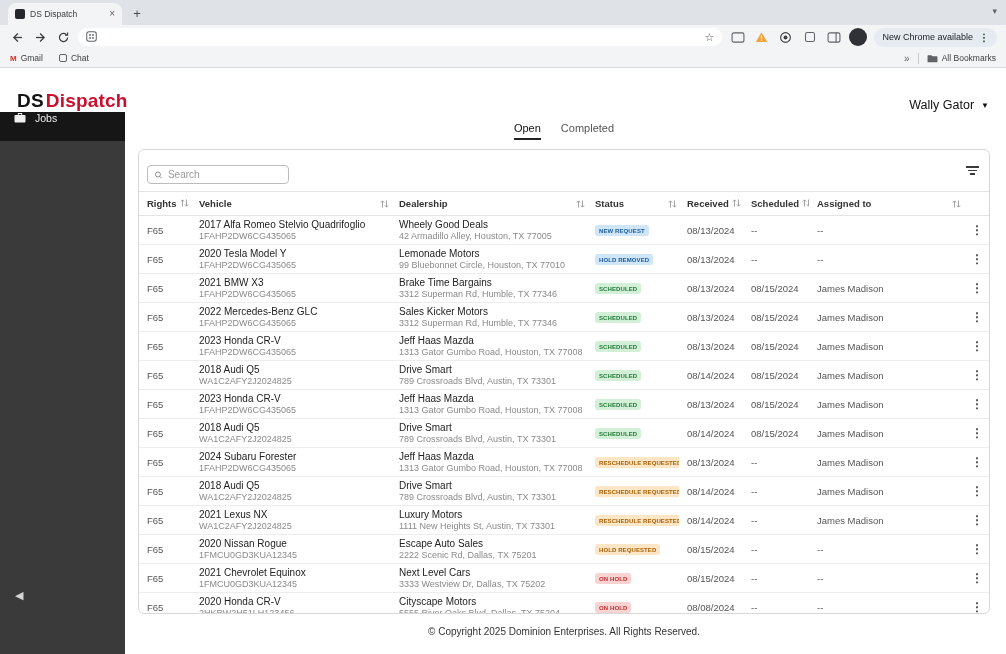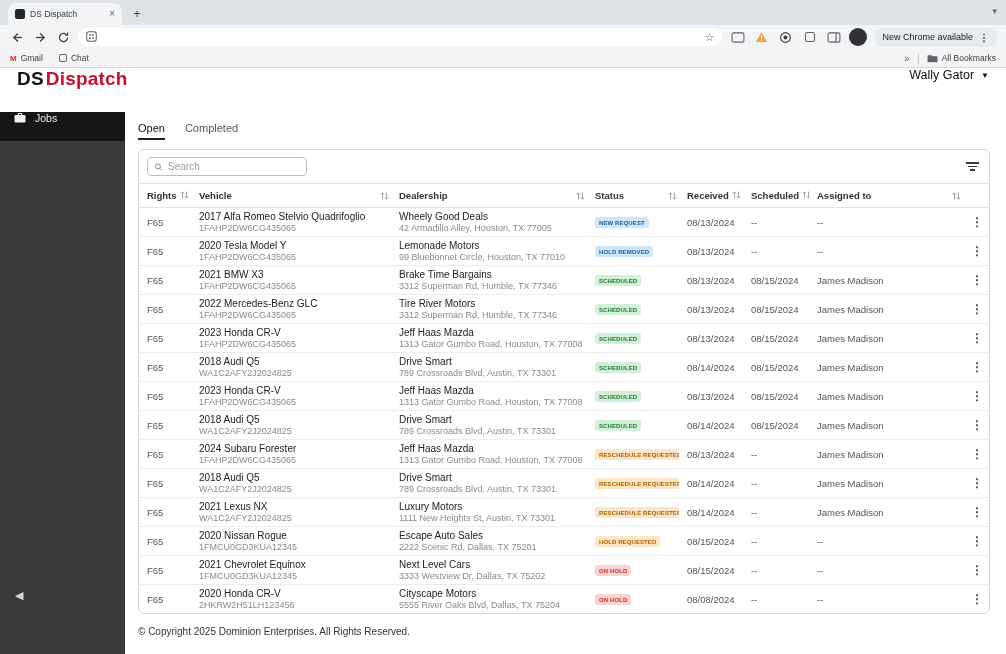--- a/index.html
+++ b/index.html
@@ -26,42 +26,42 @@
 
   .bookmarks { height:19px; background:var(--toolbar_bg,#f3f4f6); border-bottom:1px solid #d6d9dd; display:flex; align-items:center; padding:0 10px; gap:16px; font-size:8.5px; color:#3c4043; }
   .bm-item { display:flex; align-items:center; gap:4px; }
   .gmail-m { font-size:8px; font-weight:bold; color:#d93025; }
   .chat-ic { width:8px; height:8px; border:1px solid #5f6368; border-radius:2px; }
   .bm-right { margin-left:auto; display:flex; align-items:center; gap:8px; }
   .bm-sep { width:1px; height:11px; background:#c6c9ce; }
   .bm-overflow { font-size:10px; color:#5f6368; }
 
   
-  .appheader { height:44px; background:#fff; display:flex; align-items:flex-start; padding:0 17px; }
+  .appheader { height:44px; background:#fff; display:flex; align-items:flex-end; padding:0 17px; }
   .logo { font-size:19px; font-weight:800; letter-spacing:.2px; display:flex; }
   .logo-p1 { color:#141414; }
   .logo-p2 { color:var(--brand_red,#c8102e); margin-left:2px; }
   .usermenu { margin-left:auto; display:flex; align-items:center; gap:7px; font-size:12.5px; color:#111; }
   .usermenu .caret { font-size:8px; color:#111; }
 
   
   .appbody { display:flex; height:542px; }
   .sidebar { width:125px; background:var(--sidebar_bg,#3a3a3a); flex:none; position:relative; }
   .side-item { height:29px; display:flex; align-items:flex-start; gap:9px; padding:0 14px; color:#ececec; font-size:10.5px; margin-bottom:6px; }
   .side-item.active { background:var(--sidebar_active_bg,#161616); }
   .collapse { position:absolute; left:15px; bottom:52px; color:#d6d6d6; font-size:11px; }
 
-  .main { flex:1; min-width:0; padding:10px 16px 0 13px; display:flex; flex-direction:column; }
+  .main { flex:1; min-width:0; padding:10px 16px 0 13px; display:flex; flex-direction:column;align-items:center; }
   .viewtabs { display:flex; gap:20px; margin-bottom:9px; }
   .viewtab { font-size:11px; color:#555; padding-bottom:4px; border-bottom:2px solid transparent; }
   .viewtab.active { color:#111; border-bottom-color:#222; }
 
   .card { border:1px solid #d8d8d8; border-radius:6px; background:#fff; height:465px; overflow:hidden; }
   .card-top { display:flex; align-items:center; padding:7px 8px; }
-  .searchbox { width:160px; height:19px; border:1px solid #bdbdbd; border-radius:4px; display:flex; align-items:center; gap:5px; padding:0 6px; background:#fff; }
+  .searchbox { width:142px; height:19px; border:1px solid #bdbdbd; border-radius:4px; display:flex; align-items:center; gap:5px; padding:0 6px; background:#fff;margin-top:8px; }
   .searchbox input { border:none; outline:none; background:transparent; width:100%; font-size:10px; color:#333; font-family:inherit; }
   .searchbox input::placeholder { color:#9a9a9a; }
   .filter-btn { margin-left:auto; padding:2px; }
   .filter-btn span { display:block; height:1.6px; background:#3a3a3a; margin:2.2px auto 0; }
   .filter-btn span:first-child { margin-top:0; width:13px; }
   .filter-btn span:nth-child(2) { width:9px; }
   .filter-btn span:nth-child(3) { width:5px; }
 
   table { width:100%; border-collapse:collapse; table-layout:fixed; }
   thead th { border-top:1px solid #e4e4e4; border-bottom:1px solid #e4e4e4; font-size:9.5px; font-weight:bold; color:#333; text-align:left; padding:6px 2px 6px 8px; white-space:nowrap; overflow:hidden; }
@@ -328,21 +328,21 @@
     <td class="cell-actions"><span class="kebab">⋮</span></td>
   </tr>
 
   <tr>
     <td><span>F65</span></td>
     <td>
       <div class="l1">2022 Mercedes-Benz GLC</div>
       <div class="l2">1FAHP2DW6CG435065</div>
     </td>
     <td>
-      <div class="l1">Tire River Motors</div>
+      <div class="l1">Sales Kicker Motors</div>
       <div class="l2">3312 Superman Rd, Humble, TX 77346</div>
     </td>
     <td><span class="badge badge-success">SCHEDULED</span></td>
     <td>08/13/2024</td>
     <td>08/15/2024</td>
     <td>James Madison</td>
     <td class="cell-actions"><span class="kebab">⋮</span></td>
   </tr>
 
   <tr>

